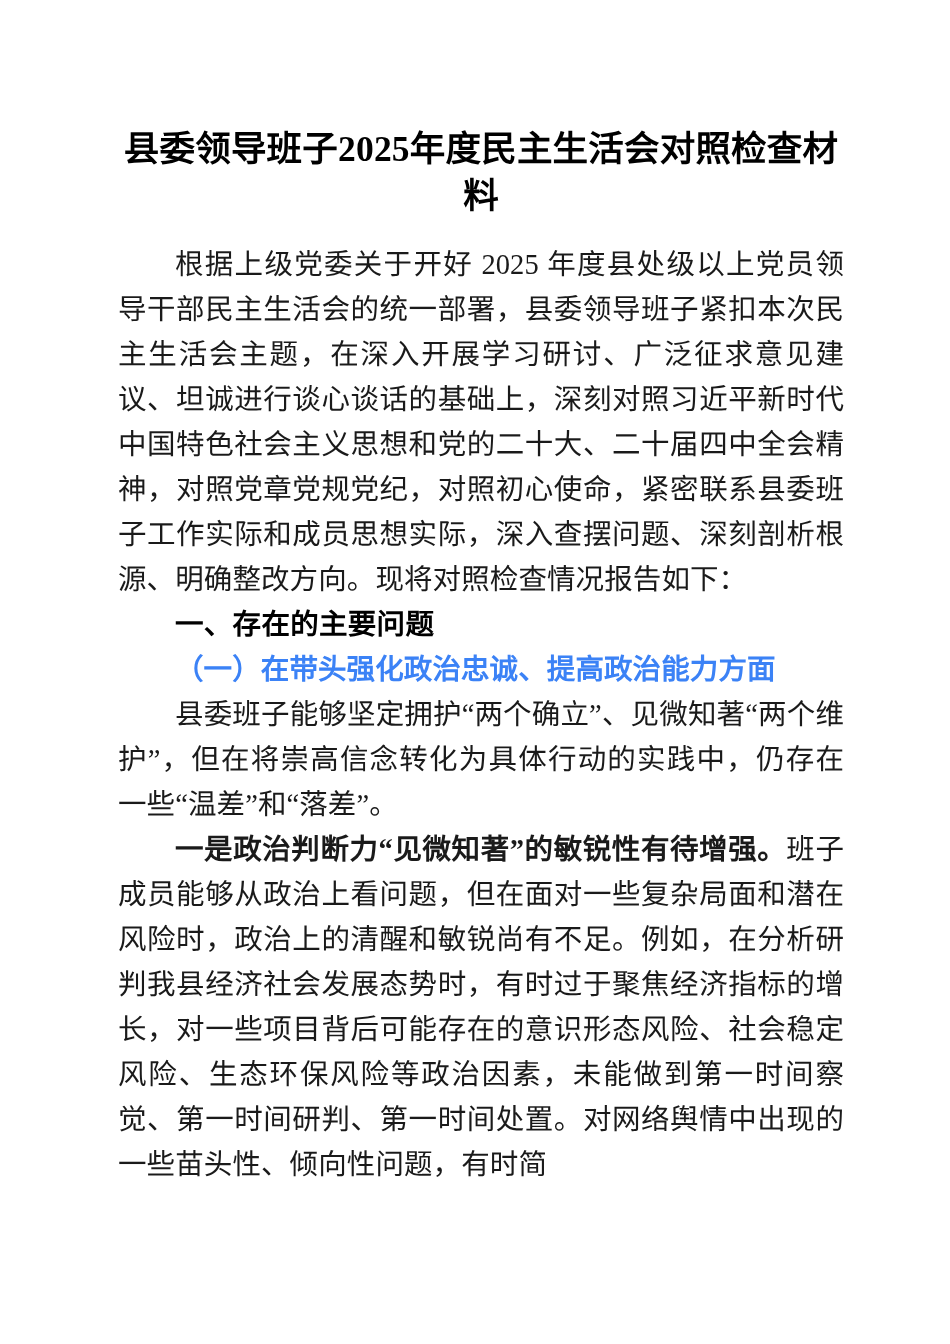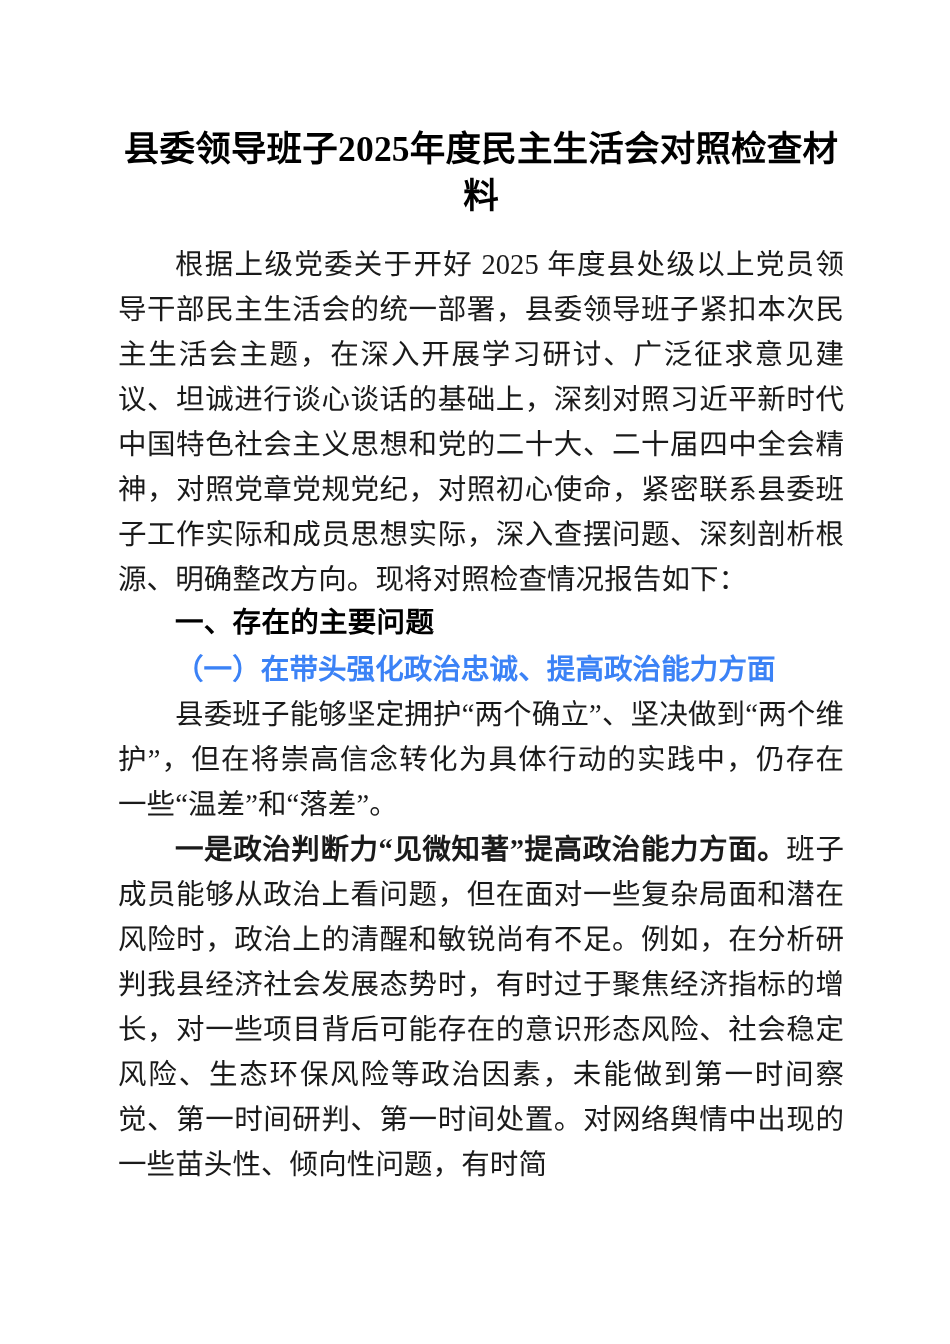--- a/index.html
+++ b/index.html
@@ -51,21 +51,21 @@
     text-indent: 57px;
     letter-spacing: 0.1px;
   }
 
   .para-first {
     margin-top: 22px;
   }
 
   
   .heading-h1 {
-    font-family: Liberation Mono, monospace;
+    font-family: Liberation Sans, sans-serif;
     font-weight: bold;
     font-size: 28.5px;
     line-height: 45px;
     color: #000000;
     margin: 0;
     text-indent: 57px;
     letter-spacing: 0.3px;
   }
 
   .heading-h2 {
@@ -95,18 +95,18 @@
   <div class="doc-body">
 
     <h1 class="doc-title">县委领导班子2025年度民主生活会对照检查材料</h1>
 
     <p class="para para-first">根据上级党委关于开好 2025 年度县处级以上党员领导干部民主生活会的统一部署，县委领导班子紧扣本次民主生活会主题，在深入开展学习研讨、广泛征求意见建议、坦诚进行谈心谈话的基础上，深刻对照习近平新时代中国特色社会主义思想和党的二十大、二十届四中全会精神，对照党章党规党纪，对照初心使命，紧密联系县委班子工作实际和成员思想实际，深入查摆问题、深刻剖析根源、明确整改方向。现将对照检查情况报告如下：</p>
 
     <p class="heading-h1">一、存在的主要问题</p>
 
     <p class="heading-h2">（一）在带头强化政治忠诚、提高政治能力方面</p>
 
-    <p class="para">县委班子能够坚定拥护“两个确立”、坚决做到“两个维护”，但在将崇高信念转化为具体行动的实践中，仍存在一些“温差”和“落差”。</p>
+    <p class="para">县委班子能够坚定拥护“两个确立”、见微知著“两个维护”，但在将崇高信念转化为具体行动的实践中，仍存在一些“温差”和“落差”。</p>
 
-    <p class="para para-clipped"><span class="lead">一是政治判断力“见微知著”提高政治能力方面。</span><span>班子成员能够从政治上看问题，但在面对一些复杂局面和潜在风险时，政治上的清醒和敏锐尚有不足。例如，在分析研判我县经济社会发展态势时，有时过于聚焦经济指标的增长，对一些项目背后可能存在的意识形态风险、社会稳定风险、生态环保风险等政治因素，未能做到第一时间察觉、第一时间研判、第一时间处置。对网络舆情中出现的一些苗头性、倾向性问题，有时简</span></p>
+    <p class="para para-clipped"><span class="lead">一是政治判断力“见微知著”的敏锐性有待增强。</span><span>班子成员能够从政治上看问题，但在面对一些复杂局面和潜在风险时，政治上的清醒和敏锐尚有不足。例如，在分析研判我县经济社会发展态势时，有时过于聚焦经济指标的增长，对一些项目背后可能存在的意识形态风险、社会稳定风险、生态环保风险等政治因素，未能做到第一时间察觉、第一时间研判、第一时间处置。对网络舆情中出现的一些苗头性、倾向性问题，有时简</span></p>
 
   </div>
 </div>
 
 </body></html>

